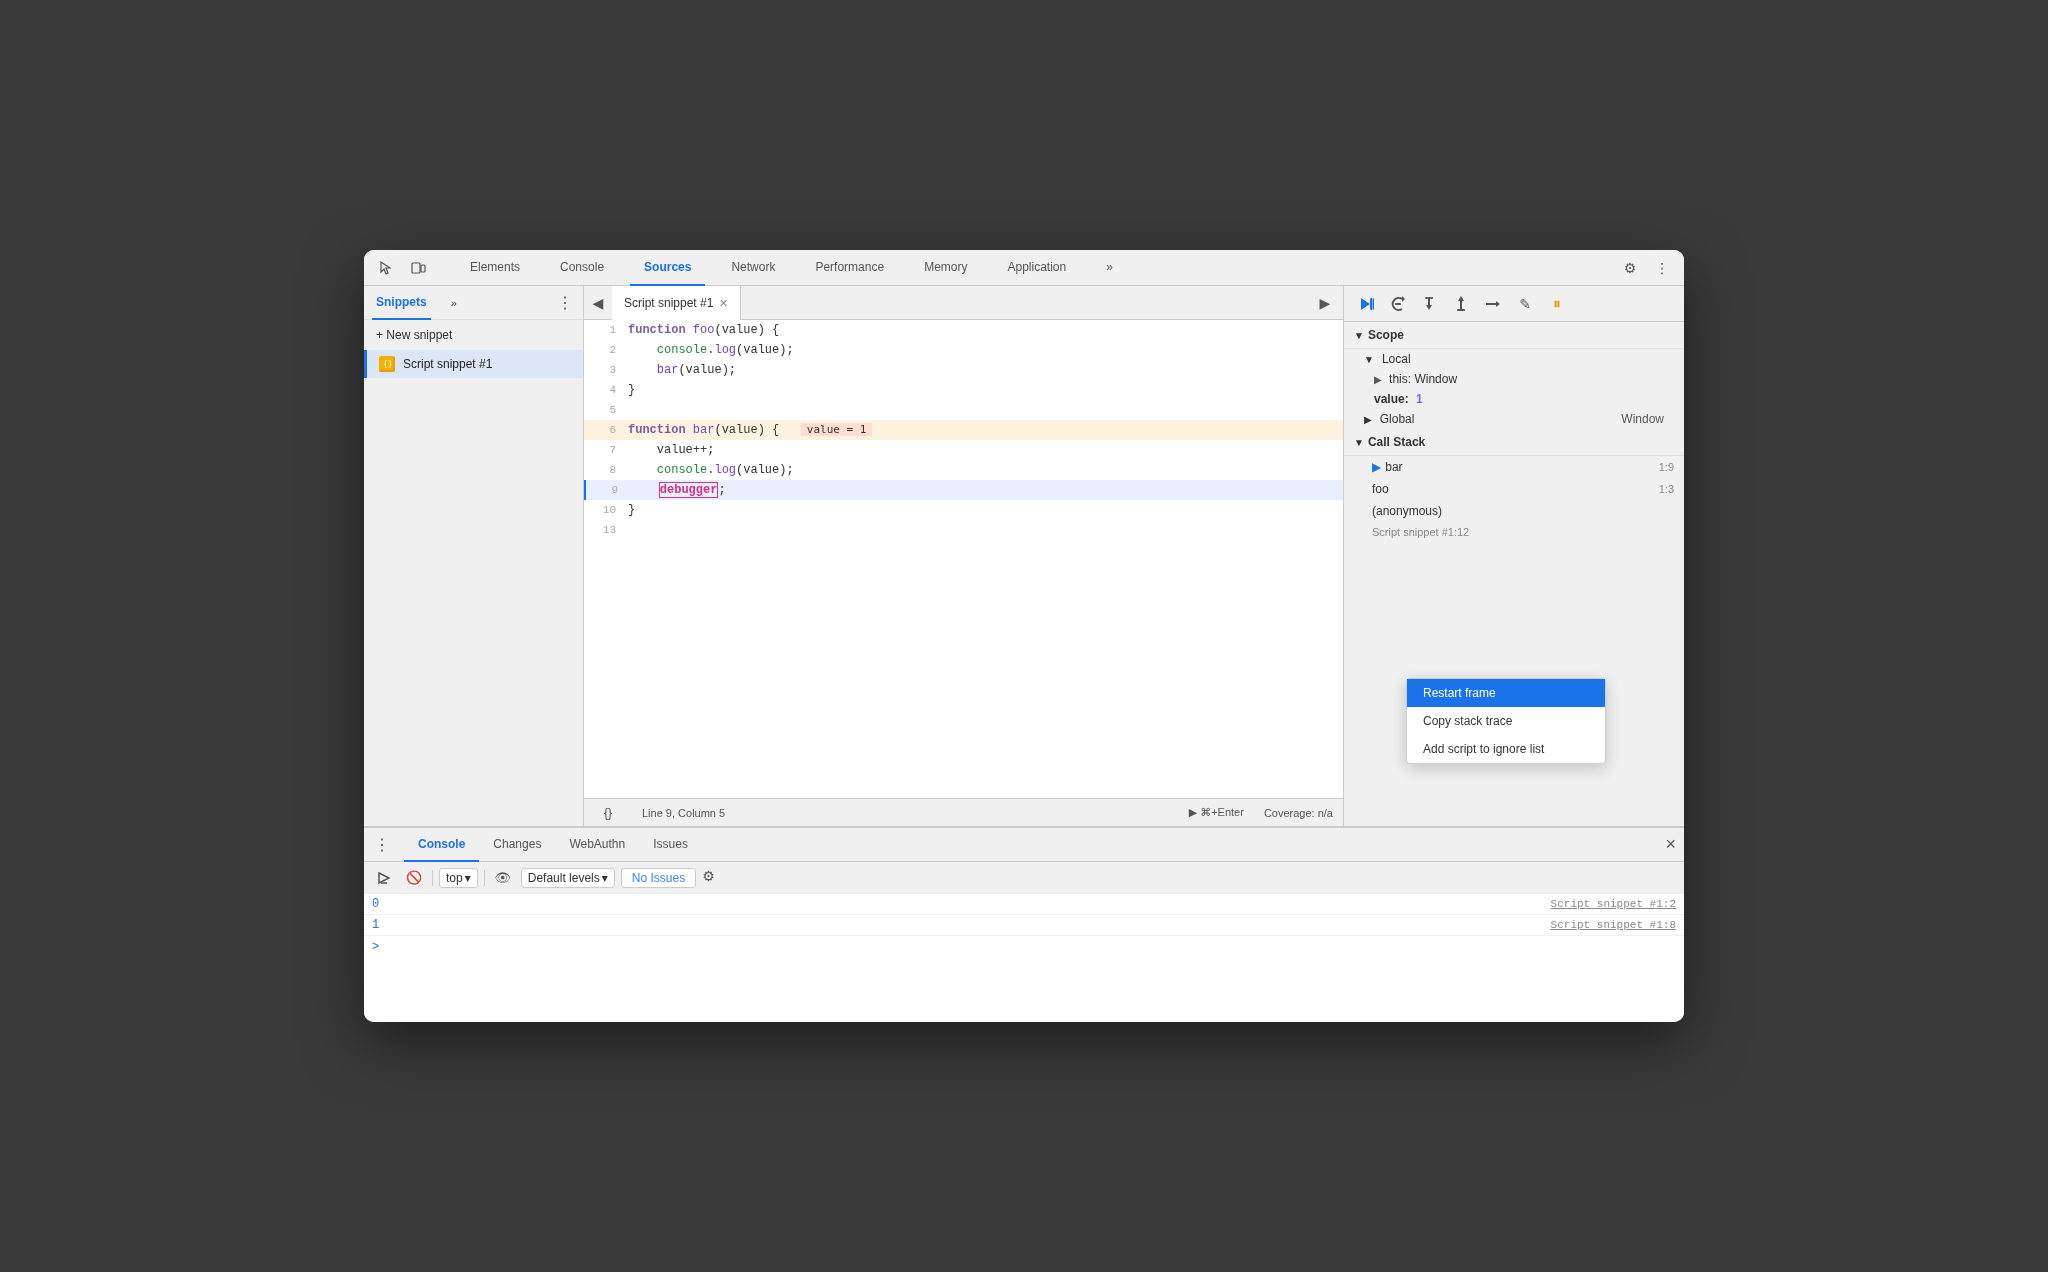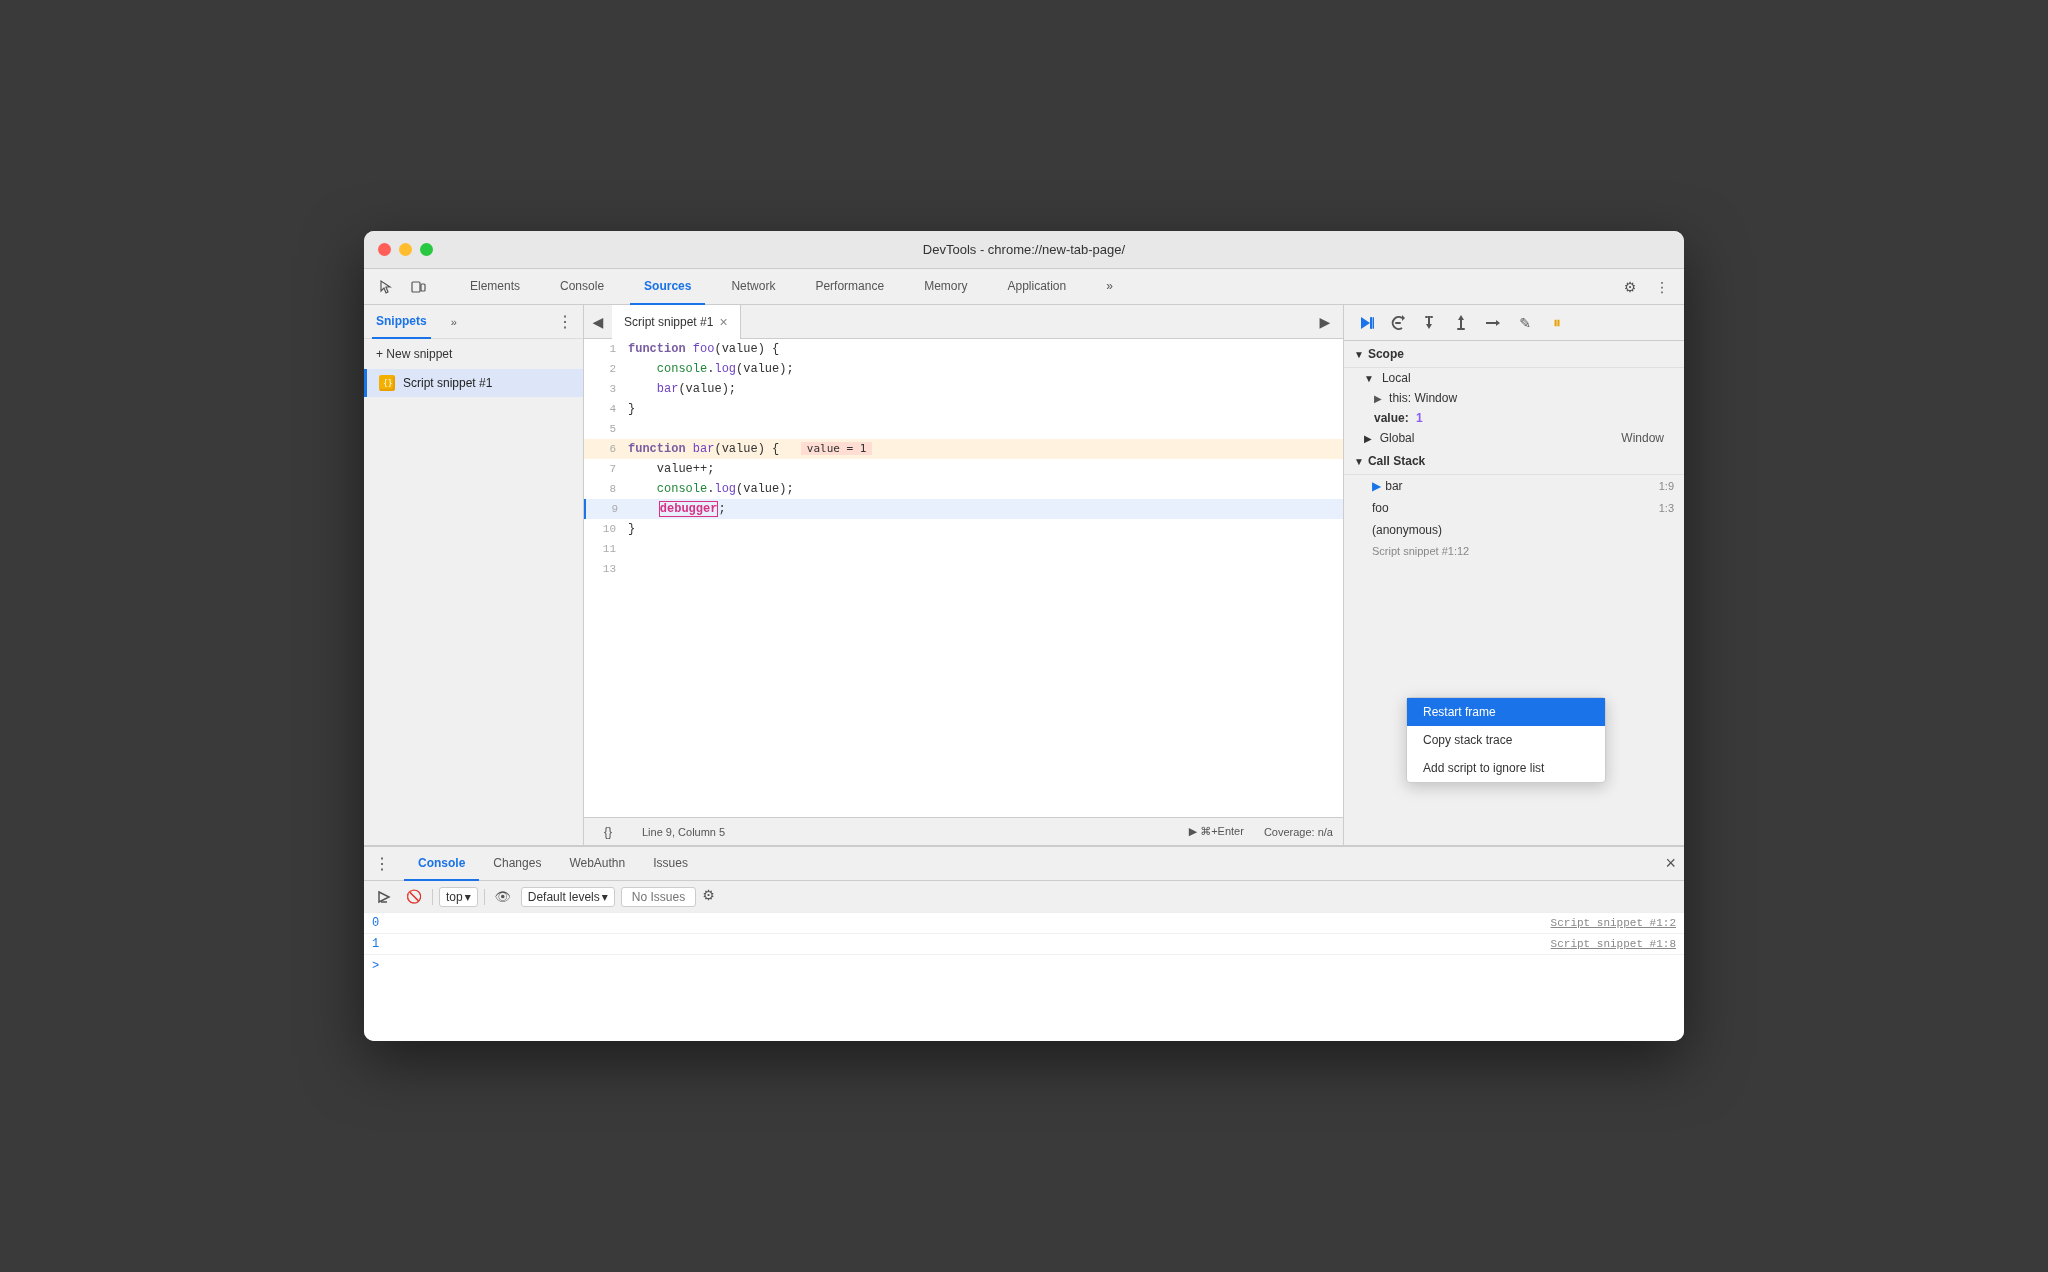--- a/index.html
+++ b/index.html
@@ -490,21 +490,21 @@
       border-radius: 3px;
       padding: 2px 6px;
       cursor: pointer;
     }
     .console-no-issues {
       background: #fff;
       border: 1px solid #ccc;
       border-radius: 3px;
       padding: 2px 10px;
       font-size: 12px;
-      color: #737373;
+      color: #3b82f6;
       cursor: pointer;
     }
     .console-settings-btn {
       font-size: 14px;
       color: #555;
       cursor: pointer;
     }
     .console-output {
       flex: 1;
       padding: 0;
@@ -546,28 +546,20 @@
       margin-right: 4px;
       font-size: 10px;
       color: #555;
     }
   </style>
 </head>
 <body>
 
 <div class="devtools-window">
 
-  <div class="title-bar">
-    <div class="title-bar-buttons">
-      <button class="tb-btn tb-close"></button>
-      <button class="tb-btn tb-min"></button>
-      <button class="tb-btn tb-max"></button>
-    </div>
-    <span class="title-bar-title">DevTools - chrome://new-tab-page/</span>
-  </div>
 
   <div class="top-tabs">
     <div class="top-tab-icons">
       <button class="icon-btn">
         <svg width="16" height="16" viewBox="0 0 16 16" fill="none">
           <path d="M3 2L3 12L6 9L8 14L10 13L8 8L12 8Z" stroke="#555" stroke-width="1.2" fill="none"></path>
         </svg>
       </button>
       <button class="icon-btn">
         <svg width="16" height="16" viewBox="0 0 16 16" fill="none">
@@ -685,24 +677,20 @@
           <div class="code-line active-line">
             <span class="line-num">9</span>
             <span class="line-content">    <span class="debugger-kw">debugger</span>;</span>
           </div>
 
           <div class="code-line">
             <span class="line-num">10</span>
             <span class="line-content">}</span>
           </div>
 
-          <div class="code-line">
-            <span class="line-num">11</span>
-            <span class="line-content"></span>
-          </div>
 
 
           <div class="code-line">
             <span class="line-num">13</span>
             <span class="line-content"></span>
           </div>
         </div>
         <div class="status-bar">
           <button class="icon-btn" style="font-size:12px;color:#555;border:none;background:transparent;cursor:pointer;">{}</button>
           <span>Line 9, Column 5</span>

